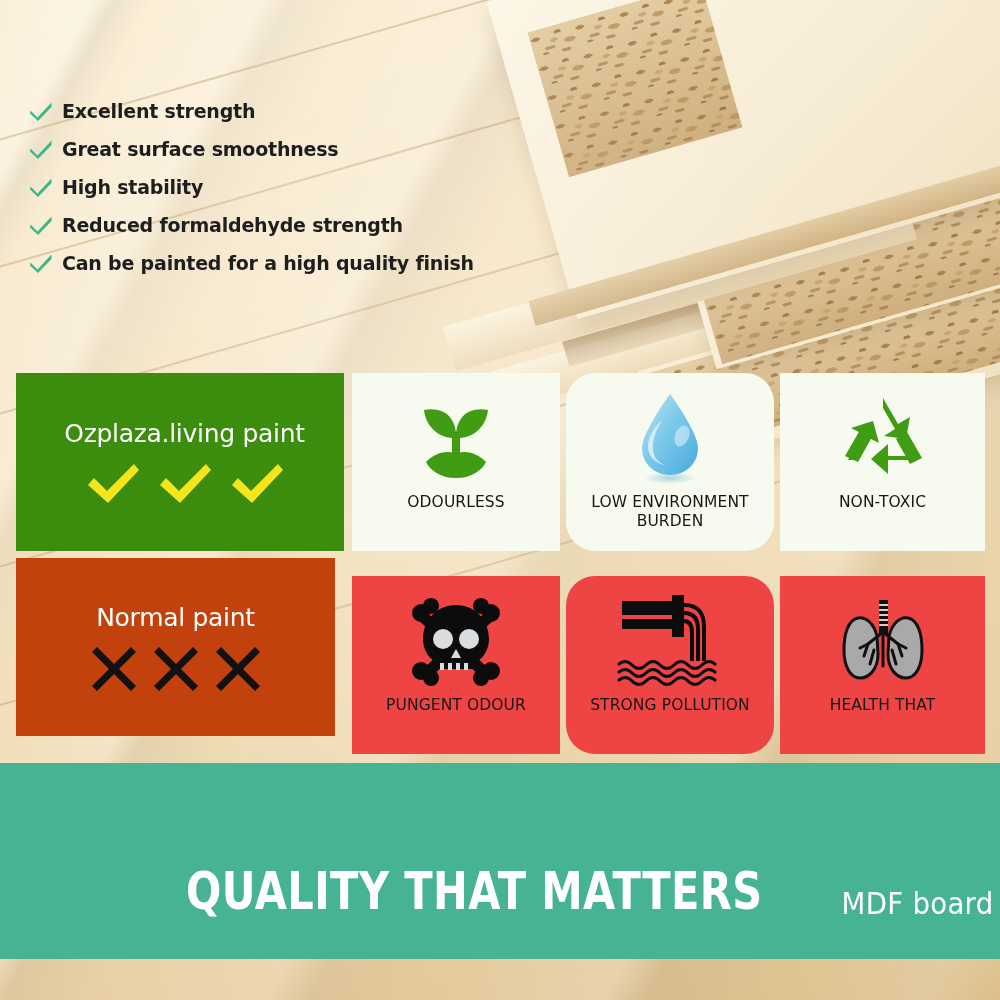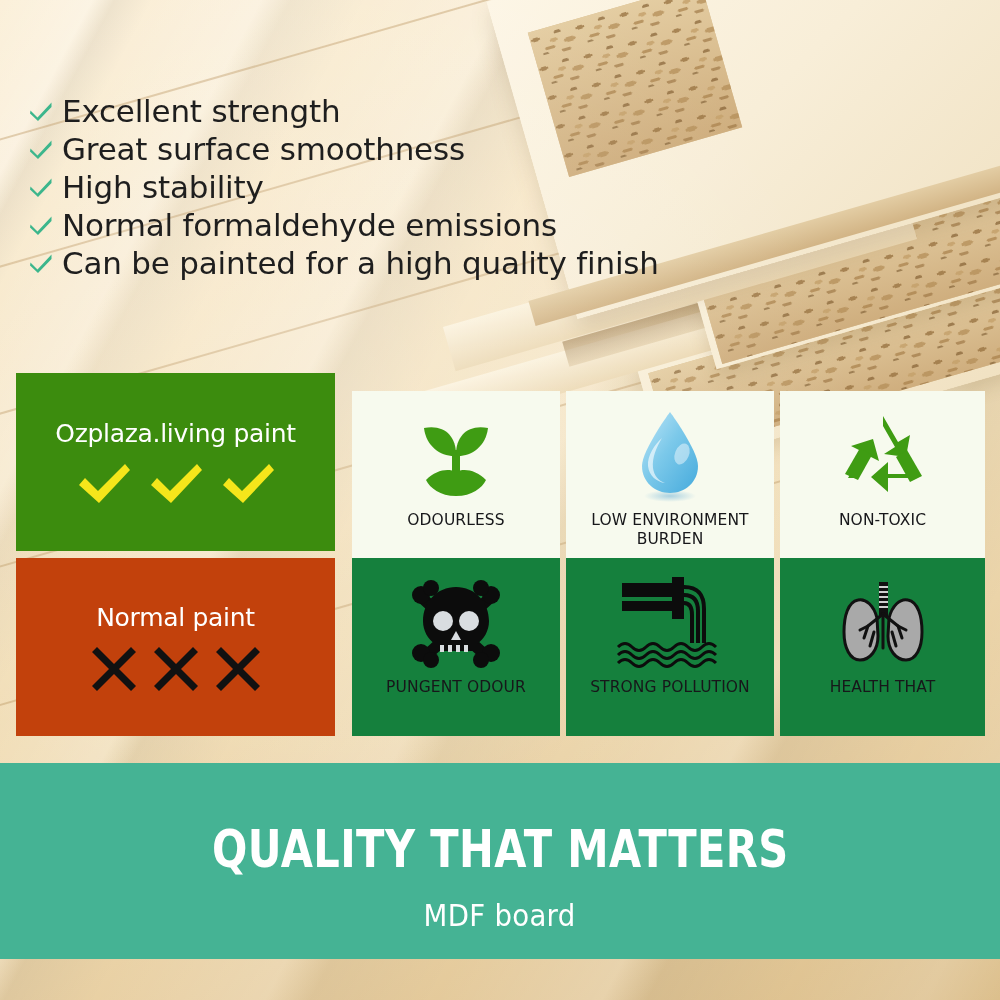--- a/index.html
+++ b/index.html
@@ -118,64 +118,64 @@
     display: flex; align-items: center;
     height: 38px;
   }
   .bullet-check {
     width: 26px; height: 26px; flex: 0 0 26px;
     margin-right: 8px;
     display: block;
   }
   .bullet-text {
     font-family: "DejaVu Sans", sans-serif;
-    font-size: 31px;
-    font-weight: 400;
+    font-size: 19px;
+    font-weight: 700;
     color: #1e1e1e;
     letter-spacing: -0.2px;
     white-space: nowrap;
     line-height: 1;
   }
 
   
   .grid {
     position: absolute;
     left: 16px; top: 373px;
     width: 969px; height: 372px;
   }
   .label-cell {
     position: absolute;
     left: 0; width: 319px; height: 178px;
     display: flex; flex-direction: column;
     align-items: center; justify-content: center;
   }
-  .label-good { top: 0; background: #3c8c0e; }
+  .label-good { top: 0; background: #3c8c0e; padding-left: 9px; }
   .label-bad  { top: 185px; background: #c2410c; }
   .label-title {
     color: #ffffff;
     font-family: "DejaVu Sans", sans-serif;
     font-size: 25px;
     font-weight: 400;
     letter-spacing: -0.3px;
     margin-bottom: 14px;
   }
   .marks { display: flex; gap: 16px; align-items: center; justify-content: center; }
 
   .feature-cell {
     position: absolute;
     width: 208px; height: 178px;
     display: flex; flex-direction: column;
     align-items: center; justify-content: flex-start;
     padding-top: 14px;
     box-sizing: border-box;
   }
-  .cell-good { background: #f7faee; top: 0; margin-top: 18px; }
-  .cell-bad  { background: #15803d; top: 185px; }
+  .cell-good { background: #f7faee; top: 0; }
+  .cell-bad  { background: #ef4444; top: 203px; }
   .col-1 { left: 336px; }
-  .col-2 { left: 550px; }
+  .col-2 { left: 550px; border-radius: 29px; }
   .col-3 { left: 764px; width: 205px; }
 
   .feature-icon {
     height: 102px;
     display: flex; align-items: center; justify-content: center;
   }
   .feature-label {
     font-family: "DejaVu Sans", sans-serif;
     font-size: 15.5px;
     font-weight: 400;
@@ -185,22 +185,22 @@
     letter-spacing: 0.1px;
     margin-top: 4px;
     padding: 0 4px;
   }
 
   
   .banner {
     position: absolute;
     left: 0; top: 763px; width: 1000px; height: 196px;
     background: #45b394;
-    display: flex; flex-direction: column;
-    align-items: center; justify-content: flex-start;
+    display: flex; 
+    align-items: center; justify-content: flex-end;
     padding-top: 60px;
     box-sizing: border-box;
   }
   .banner-title {
     color: #ffffff;
     font-family: "DejaVu Sans", sans-serif;
     font-weight: 700;
     font-size: 52px;
     letter-spacing: 0.5px;
     transform: scaleX(0.80);
@@ -266,21 +266,21 @@
       <svg class="bullet-check" viewBox="0 0 26 26">
         <path d="M2.5 12.5 L9.5 19.5 L23.5 4.5 L23.5 9.0 L10.0 23.0 L2.0 15.5 Z" fill="#3cb68c"></path>
       </svg>
       <span class="bullet-text">High stability</span>
     </div>
 
     <div class="bullet-row">
       <svg class="bullet-check" viewBox="0 0 26 26">
         <path d="M2.5 12.5 L9.5 19.5 L23.5 4.5 L23.5 9.0 L10.0 23.0 L2.0 15.5 Z" fill="#3cb68c"></path>
       </svg>
-      <span class="bullet-text">Normal formaldehyde emissions</span>
+      <span class="bullet-text">Reduced formaldehyde strength</span>
     </div>
 
     <div class="bullet-row">
       <svg class="bullet-check" viewBox="0 0 26 26">
         <path d="M2.5 12.5 L9.5 19.5 L23.5 4.5 L23.5 9.0 L10.0 23.0 L2.0 15.5 Z" fill="#3cb68c"></path>
       </svg>
       <span class="bullet-text">Can be painted for a high quality finish</span>
     </div>
 
 

